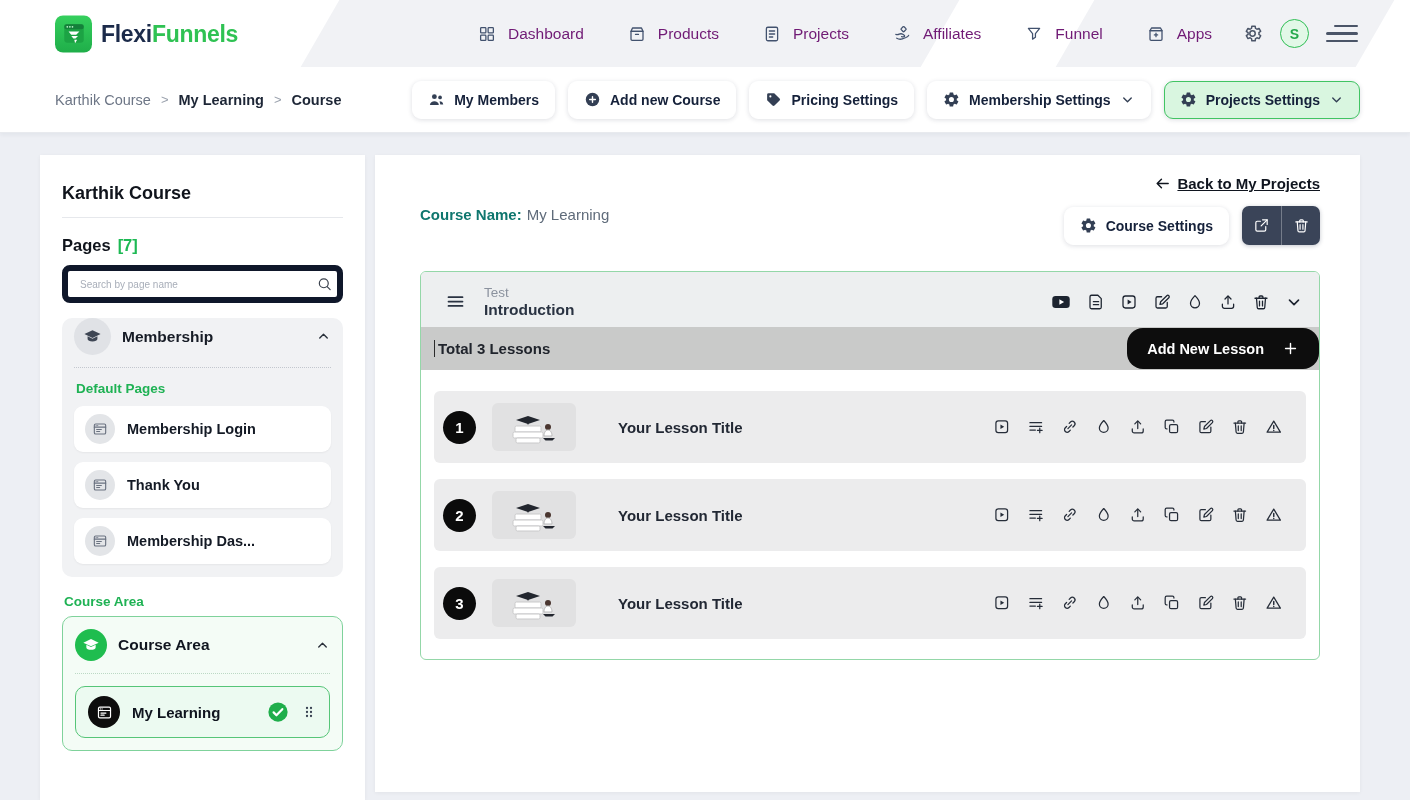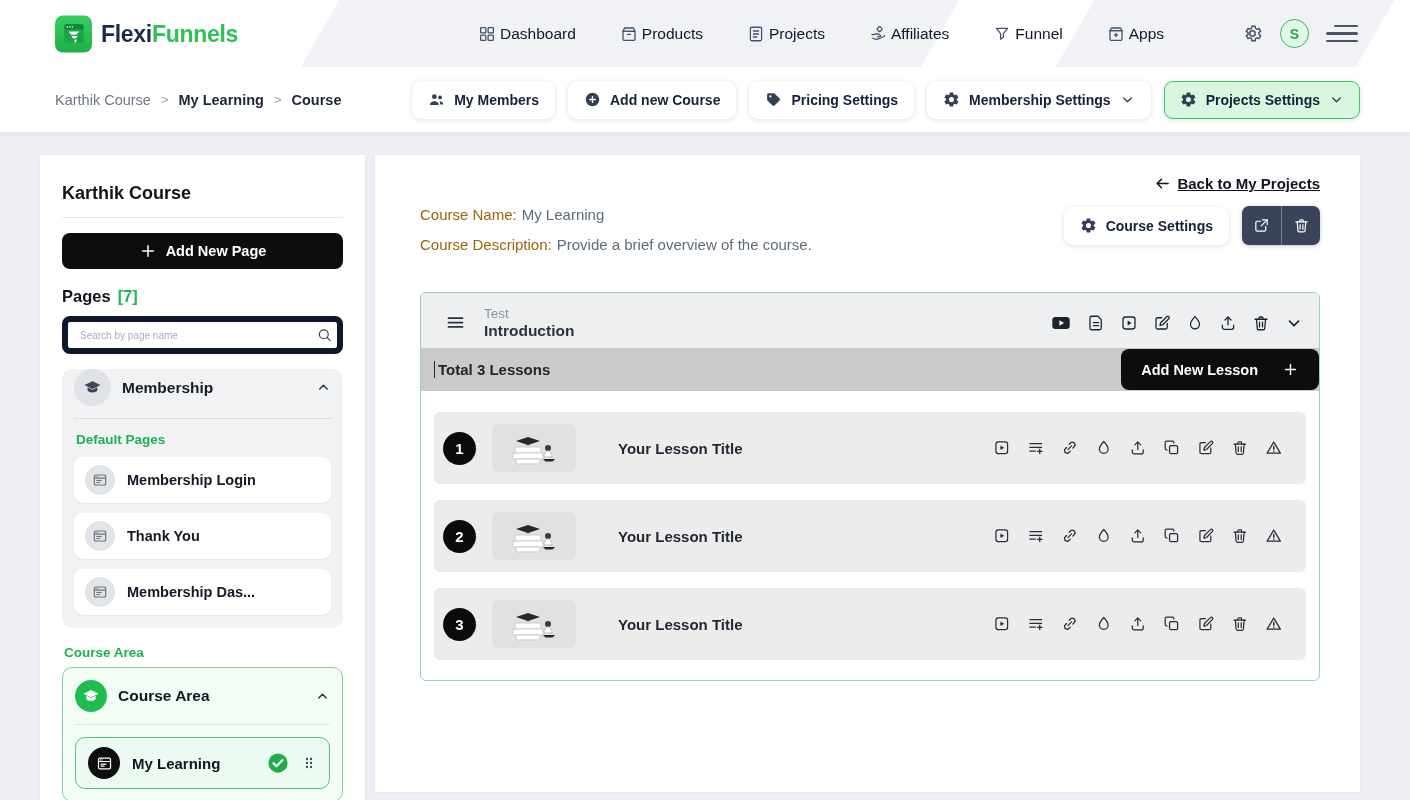--- a/index.html
+++ b/index.html
@@ -13,21 +13,21 @@
   .hdr .diag1 { position:absolute; top:-10px; bottom:-10px; left:320px; width:620px; background:#f1f2f5; transform:skewX(-30deg); }
   .hdr .diag2 { position:absolute; top:-10px; bottom:-10px; left:1075px; width:300px; background:#f1f2f5; transform:skewX(-30deg); }
   .hdr-inner { position:relative; z-index:2; height:100%;padding-left:24px; }
   .logo { position:absolute; left:55px; top:50%; transform:translateY(-50%); display:flex; align-items:center; gap:9px; }
   .logo-mark { width:37px; height:37px; border-radius:8px; background:linear-gradient(180deg,#35cf5d,#1fae49); display:flex; align-items:center; justify-content:center; }
   .logo-mark svg { width:26px; height:26px; }
   .logo-text { font-size:23px; font-weight:800; letter-spacing:-0.3px; }
   .logo-text .p1 { color:#1c2b4a; }
   .logo-text .p2 { color:#2fc253; }
   .topnav { position:absolute; left:478px; top:0; height:100%; display:flex; align-items:center; gap:44px; }
-  .nav-item { display:flex; align-items:center; gap:4px; color:#0f172a; font-size:15.5px; cursor:pointer; }
+  .nav-item { display:flex; align-items:center; gap:12px; color:#701a75; font-size:15.5px; cursor:pointer; }
   .nav-item .icn { color:#42526e; }
   .hdr-right { position:absolute; right:52px; top:0; height:100%; display:flex; align-items:center; gap:17px; }
   .hdr-right .icn svg { width:21px; height:21px; }
   .hdr-right { color:#4b5568; }
   .avatar { width:29px; height:29px; border-radius:50%; background:#e2f8e7; border:1.6px solid #2fbe54; color:#23a94a; font-weight:700; font-size:14px; display:flex; align-items:center; justify-content:center; }
   .burger { display:flex; flex-direction:column; gap:5px; width:32px; cursor:pointer; }
   .burger i { height:2.6px; background:#4b5568; border-radius:2px; display:block; }
   .burger i:nth-child(1){ width:24px; margin-left:auto; }
   .burger i:nth-child(2){ width:32px; }
   .burger i:nth-child(3){ width:32px; }
@@ -92,42 +92,42 @@
   .ca-item .drag { color:#374151; cursor:grab; }
   .ca-item .drag svg { width:16px; height:16px; }
 
   
   .main { position:absolute; left:375px; top:22px; width:985px; bottom:8px; background:#fff; box-shadow:0 1px 4px rgba(0,0,0,.05); padding:20px 40px 0 45px; }
   .back-row { display:flex; justify-content:flex-end; }
   .back-link { display:flex; align-items:center; gap:6px; font-size:15px; font-weight:800; color:#10151f; text-decoration:underline; cursor:pointer; }
   .back-link .icn svg { width:17px; height:17px; }
   .head-row { display:flex; justify-content:space-between; align-items:flex-start; margin-top:14px; }
   .meta .line { margin-bottom:13px; font-size:15px; }
-  .meta .k { font-weight:400; color:#a16207; }
+  .meta .k { font-weight:700; color:#0f766e; }
   .meta .v { color:#5f6b7a; margin-left:5px; }
   .head-btns { display:flex; align-items:center; gap:13px; }
   .dark-group { display:flex; background:#3a4458; border-radius:7px; overflow:hidden; box-shadow:0 1px 4px rgba(20,30,60,.25); }
   .dark-group .dg-btn { width:39px; height:39px; display:flex; align-items:center; justify-content:center; color:#fff; cursor:pointer; background:none; border:none; }
   .dark-group .dg-btn + .dg-btn { border-left:1px solid rgba(255,255,255,.3); }
   .dark-group svg { width:17px; height:17px; }
 
   .module-card { margin-top:26px; border:1px solid #94d7a8; border-radius:6px; background:#fff; }
   .mod-head { height:55px; background:#edeff0; border-radius:5px 5px 0 0; display:flex; align-items:center; padding:4px 16px 0 24px; gap:18px; }
   .mod-head .menu { color:#2a3342; cursor:grab; }
   .mod-head .menu svg { width:21px; height:21px; }
   .mod-titles .kicker { font-size:13.5px; color:#8b929e; }
   .mod-titles .title { font-size:15.5px; font-weight:700; color:#2a3342; margin-top:1px; }
   .mod-icons { margin-left:auto; display:flex; align-items:center; gap:15px; color:#1d2430; }
   .mod-icons .icn { cursor:pointer; }
   .mod-icons .icn svg { width:18px; height:18px; }
   .mod-icons .icn.yt svg { width:22px; height:22px; }
   .total-bar { position:relative; background:#c9cac9; height:43px; display:flex; align-items:center; padding-left:13px; }
   .total-bar .caret { width:1px; height:17px; background:#2b2b2b; margin-right:3px; }
   .total-bar .t-label { font-size:15px; font-weight:700; color:#20242c; }
-  .add-lesson-btn { position:absolute; right:0; top:1px; height:41px; background:#0d0d0d; color:#fff; border:none; border-radius:8px; padding:0 20px; font-size:14.5px; font-weight:600; display:flex; align-items:center; gap:24px; cursor:pointer; font-family:inherit; }
+  .add-lesson-btn { position:absolute; right:0; top:1px; height:41px; background:#0d0d0d; color:#fff; border:none; border-radius:16px; padding:0 20px; font-size:14.5px; font-weight:600; display:flex; align-items:center; gap:18px; cursor:pointer; font-family:inherit; }
   .add-lesson-btn .icn { color:#fff; }
   .add-lesson-btn .icn svg { width:17px; height:17px; }
   .lessons { padding:21px 13px 20px; display:flex; flex-direction:column; gap:16px; }
   .lesson-row { background:#ececed; border-radius:6px; height:72px; display:flex; align-items:center; padding:0 24px 0 9px; }
   .num-circle { width:33px; height:33px; border-radius:50%; background:#0b0b0b; color:#fff; font-size:15px; font-weight:700; display:flex; align-items:center; justify-content:center; flex:none; }
   .thumb { width:84px; height:48px; border-radius:6px; background:#e1e1e2; margin-left:16px; display:flex; align-items:center; justify-content:center; overflow:hidden; }
   .thumb svg { width:62px; height:40px; }
   .lesson-title { margin-left:42px; font-size:15px; font-weight:700; color:#222834; }
   .lesson-icons { margin-left:auto; display:flex; align-items:center; gap:16.5px; color:#262d39; }
   .lesson-icons .icn { cursor:pointer; }
@@ -297,28 +297,20 @@
         </span>
       </button>
     </div>
 </div>
 
 <div class="page">
 
   <aside class="sidebar">
     <div class="sb-title">Karthik Course</div>
     <div class="sb-div"></div>
-    <button class="add-page-btn">
-      <span class="icn">
-          <svg viewBox="0 0 24 24" fill="none" stroke="currentColor" stroke-width="1.7" stroke-linecap="round" stroke-linejoin="round">
-            <path d="M12 5v14M5 12h14" stroke-width="2"></path>
-          </svg>
-        </span>
-      <span>Add New Page</span>
-    </button>
     <div class="pages-row">
       <span>Pages</span>
       <span class="pages-count">[7]</span>
     </div>
     <div class="search-wrap">
       <input type="text" placeholder="Search by page name" style="">
       <span class="icn">
           <svg viewBox="0 0 24 24" fill="none" stroke="currentColor" stroke-width="1.7" stroke-linecap="round" stroke-linejoin="round">
             <circle cx="11" cy="11" r="6.3"></circle>
             <path d="M15.7 15.7L20 20"></path>
@@ -446,21 +438,20 @@
             <svg viewBox="0 0 24 24" fill="none" stroke="currentColor" stroke-width="1.7" stroke-linecap="round" stroke-linejoin="round">
               <path d="M20 12H4.5M10.5 18l-6-6 6-6" stroke-width="2.1"></path>
             </svg>
           </span>
         <span>Back to My Projects</span>
       </a>
     </div>
     <div class="head-row">
       <div class="meta">
         <div class="line"><span class="k">Course Name:</span><span class="v">My Learning</span></div>
-        <div class="line"><span class="k">Course Description:</span><span class="v">Provide a brief overview of the course.</span></div>
       </div>
       <div class="head-btns">
         <button class="abtn">
           <span class="icn">
               <svg viewBox="0 0 24 24" fill="none" stroke="currentColor" stroke-width="1.7" stroke-linecap="round" stroke-linejoin="round">
                 <path fill="currentColor" stroke="none" d="M19.4 13c.04-.33.06-.66.06-1s-.02-.67-.06-1l2.1-1.6a.5.5 0 00.12-.64l-2-3.46a.5.5 0 00-.61-.22l-2.49 1a7.3 7.3 0 00-1.73-1l-.38-2.66A.5.5 0 0013.9 2h-4a.5.5 0 00-.5.42l-.37 2.66c-.63.25-1.21.59-1.74 1l-2.49-1a.5.5 0 00-.6.21l-2 3.46a.5.5 0 00.11.64L4.4 11c-.04.33-.06.66-.06 1s.02.67.06 1l-2.1 1.6a.5.5 0 00-.12.64l2 3.46c.14.25.42.33.61.22l2.49-1c.53.41 1.11.75 1.74 1l.37 2.66c.04.24.25.42.5.42h4c.25 0 .46-.18.5-.42l.38-2.66c.62-.25 1.2-.59 1.73-1l2.49 1c.19.11.47.03.61-.22l2-3.46a.5.5 0 00-.12-.64L19.4 13zM11.9 15.6a3.6 3.6 0 110-7.2 3.6 3.6 0 010 7.2z"></path>
               </svg>
             </span>
           <span>Course Settings</span>
         </button>

